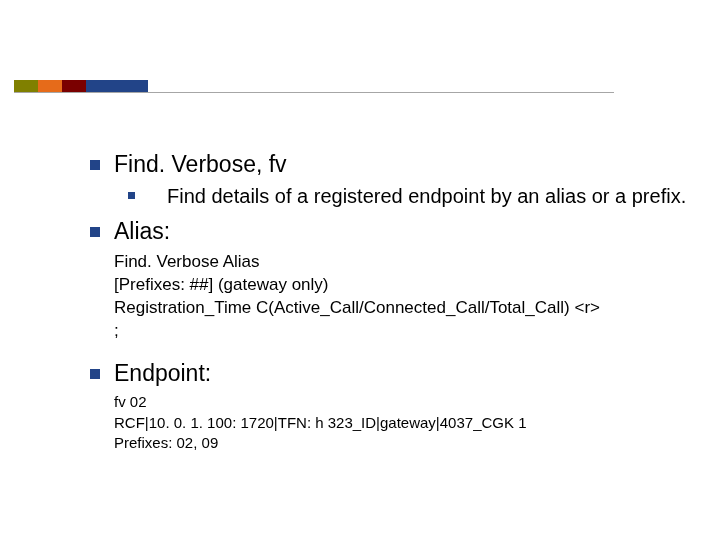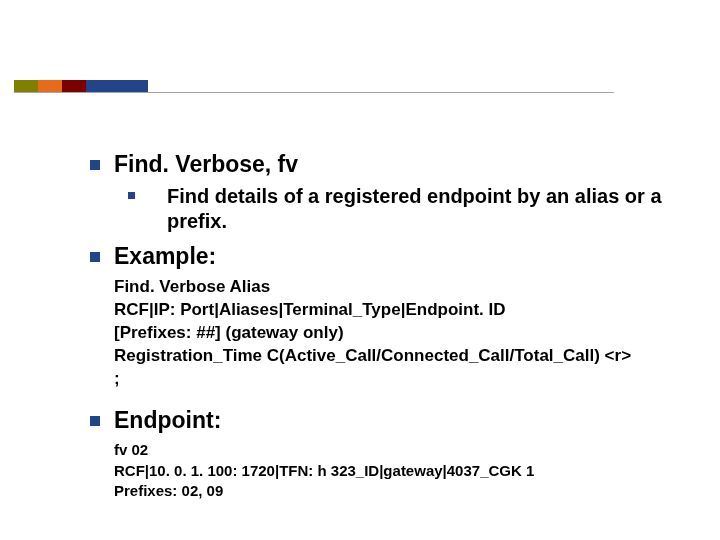--- a/index.html
+++ b/index.html
@@ -1,15 +1,15 @@
 <!DOCTYPE html>
 <html><head>
 <meta charset="utf-8">
 <style>
-  * { margin: 0; padding: 0; box-sizing: border-box; font-weight: bold; }
+  * { margin: 0; padding: 0; box-sizing: border-box; }
   html, body { width: 720px; height: 540px; background: #fff; font-family: Verdana, Geneva, sans-serif; }
   .slide { position: relative; width: 720px; height: 540px; background: #fff; }
   .accent { position: absolute; top: 80px; left: 14px; display: flex; }
   .accent div { height: 12px; }
   .a1 { width: 24px; background: #808000; }
   .a2 { width: 24px; background: #e66b1a; }
   .a3 { width: 24px; background: #7a0000; }
   .a4 { width: 62px; background: #224488; }
   .rule { position: absolute; top: 92px; left: 14px; width: 600px; height: 1px; background: #000; opacity: .35; }
   .content { position: absolute; top: 150px; left: 90px; width: 600px; color: #000; }
@@ -41,26 +41,25 @@
       <div class="t">Find. Verbose, fv</div>
     </div>
 
     <div class="lvl2">
       <div class="b"></div>
       <div class="t">Find details of a registered endpoint by an alias or a prefix.</div>
     </div>
 
     <div class="lvl1">
       <div class="b"></div>
-      <div class="t">Example:</div>
+      <div class="t">Alias:</div>
     </div>
 
     <div class="block">
       <div>Find. Verbose Alias</div>
-      <div>RCF|IP: Port|Aliases|Terminal_Type|Endpoint. ID</div>
       <div>[Prefixes: ##] (gateway only)</div>
       <div>Registration_Time C(Active_Call/Connected_Call/Total_Call) &lt;r&gt;</div>
       <div>;</div>
     </div>
 
     <div class="lvl1">
       <div class="b"></div>
       <div class="t">Endpoint:</div>
     </div>
 

